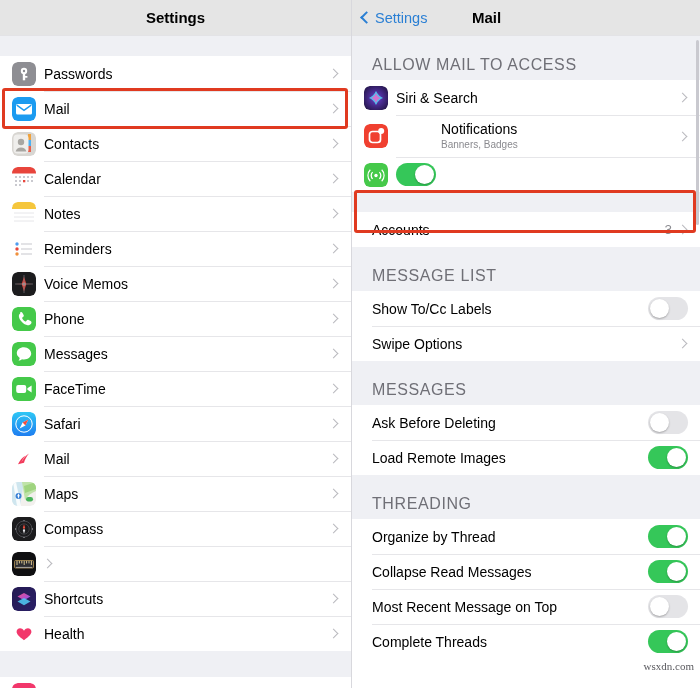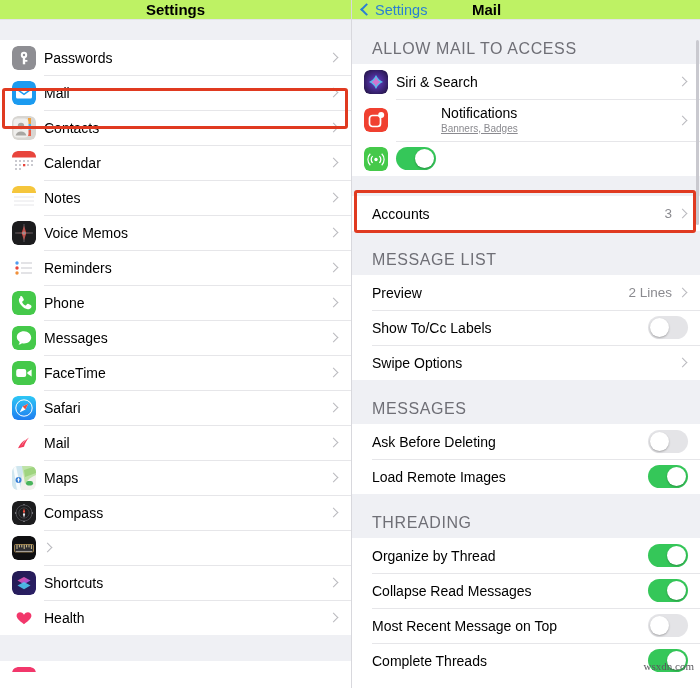--- a/index.html
+++ b/index.html
@@ -11,21 +11,21 @@
   }
   .screen { position: relative; width: 700px; height: 688px; display: flex; background:#fff; }
 
   
   .panel { position: relative; height: 688px; background: #ffffff; overflow: hidden; }
   .panel-left  { width: 352px; border-right: 1px solid #d8d8dd; }
   .panel-right { width: 348px; }
 
   
   .navbar {
-    height: 20px; background: #bef264;
+    height: 36px; background: #e5e5e5;
     display: flex; align-items: center; position: relative;
     border-bottom: 1px solid #e3e3e6;
   }
   .nav-title {
     font-size: 15px; font-weight: bold; color: #000;
     position: absolute; left: 0; right: 0; text-align: center;
   }
   .nav-title-right { left: 120px; right: auto; text-align: left; }
   .nav-back {
     display: flex; align-items: center; gap: 4px;
@@ -62,21 +62,21 @@
   .row-plain { padding-left: 20px; }
   .row-plain + .row-plain::before { left: 20px; }
 
   .row-icon {
     width: 24px; height: 24px; border-radius: 6px; flex: 0 0 24px;
     margin-right: 8px; position: relative; overflow: hidden;
     display: flex; align-items: center; justify-content: center;
   }
   .row-label { font-size: 14px; color: #000; flex: 1; white-space: nowrap; }
   .row-label.two-line { line-height: 1.05; }
-  .row-sub { font-size: 10px; color: #8a8a8f; margin-top: 3px; text-decoration: underline; }
+  .row-sub { font-size: 10px; color: #8a8a8f; margin-top: 3px; }
   .row-value { font-size: 13.5px; color: #8a8a8f; margin-right: 7px; }
   .chev {
     width: 7px; height: 7px; border-top: 1.6px solid #b9b9be; border-right: 1.6px solid #b9b9be;
     transform: rotate(45deg); flex: 0 0 auto; margin-right: 2px;
   }
   .row-tall { height: 42px; gap: 45px; }
 
   
   .toggle {
     width: 40px; height: 23px; border-radius: 12px; position: relative;
@@ -196,47 +196,47 @@
                 <line x1="2" y1="19" x2="22" y2="19"></line>
               </g>
             </svg>
           </span>
           <span class="row-label">Notes</span>
           <span class="chev"></span>
         </div>
         <div class="row">
           <span class="row-icon">
             <svg class="ic" viewBox="0 0 24 24">
-              <rect width="24" height="24" rx="5.5" fill="#1c1c1e"></rect>
-              <path d="M12 4.5 L14.2 11.8 L21 12 L14.2 12.2 L12 19.5 L9.8 12.2 L3 12 L9.8 11.8 Z" fill="#e8453c"></path>
-              <circle cx="12" cy="12" r="1.6" fill="#fff" opacity=".7"></circle>
-              <g stroke="#6a6a70" stroke-width=".8">
-                <line x1="12" y1="3" x2="12" y2="21"></line>
-                <line x1="3" y1="12" x2="21" y2="12"></line>
-              </g>
-            </svg>
-          </span>
-          <span class="row-label">Voice Memos</span>
-          <span class="chev"></span>
-        </div>
-        <div class="row">
-          <span class="row-icon">
-            <svg class="ic" viewBox="0 0 24 24">
               <rect width="24" height="24" rx="5.5" fill="#fff"></rect>
               <circle cx="5" cy="7" r="1.7" fill="#4f9cf0"></circle>
               <circle cx="5" cy="12" r="1.7" fill="#e8453c"></circle>
               <circle cx="5" cy="17" r="1.7" fill="#f0903c"></circle>
               <g stroke="#dadade" stroke-width="1.4">
                 <line x1="9" y1="7" x2="20" y2="7"></line>
                 <line x1="9" y1="12" x2="20" y2="12"></line>
                 <line x1="9" y1="17" x2="20" y2="17"></line>
               </g>
             </svg>
           </span>
           <span class="row-label">Reminders</span>
+          <span class="chev"></span>
+        </div>
+        <div class="row">
+          <span class="row-icon">
+            <svg class="ic" viewBox="0 0 24 24">
+              <rect width="24" height="24" rx="5.5" fill="#1c1c1e"></rect>
+              <path d="M12 4.5 L14.2 11.8 L21 12 L14.2 12.2 L12 19.5 L9.8 12.2 L3 12 L9.8 11.8 Z" fill="#e8453c"></path>
+              <circle cx="12" cy="12" r="1.6" fill="#fff" opacity=".7"></circle>
+              <g stroke="#6a6a70" stroke-width=".8">
+                <line x1="12" y1="3" x2="12" y2="21"></line>
+                <line x1="3" y1="12" x2="21" y2="12"></line>
+              </g>
+            </svg>
+          </span>
+          <span class="row-label">Voice Memos</span>
           <span class="chev"></span>
         </div>
         <div class="row">
           <span class="row-icon">
             <svg class="ic" viewBox="0 0 24 24">
               <rect width="24" height="24" rx="5.5" fill="#45c94a"></rect>
               <path d="M8.2 5.4c.9-.6 1.8-.3 2.3.6l1.1 2c.4.8.2 1.4-.5 1.9l-.8.6c-.2.2-.2.4-.1.7.5 1.3 1.9 2.7 3.2 3.2.3.1.5.1.7-.1l.6-.8c.5-.7 1.1-.9 1.9-.5l2 1.1c.9.5 1.2 1.4.6 2.3-.8 1.2-2.1 2-3.6 1.8-3.9-.5-8.2-4.8-8.7-8.7-.2-1.5.6-2.8 1.3-3.1z" fill="#fff"></path>
             </svg>
           </span>
           <span class="row-label">Phone</span>
@@ -451,25 +451,20 @@
         <div class="row row-plain row-right-only ">
           <span class="row-label"><span>Accounts</span></span>
           <span class="row-value">3</span>
           <span class="chev"></span>
         </div>
         <div class="group-gap "></div>
         <div class="section-head">
           <span class="sh-inner">MESSAGE LIST</span>
         </div>
         <div class="row row-plain row-right-only ">
-          <span class="row-label"><span>Preview</span></span>
-          <span class="row-value">2 Lines</span>
-          <span class="chev"></span>
-        </div>
-        <div class="row row-plain row-right-only ">
           <span class="row-label"><span>Show To/Cc Labels</span></span>
           <span class="toggle">
             <span class="knob"></span>
           </span>
         </div>
         <div class="row row-plain row-right-only ">
           <span class="row-label"><span>Swipe Options</span></span>
           <span class="chev"></span>
         </div>
         <div class="group-gap "></div>

